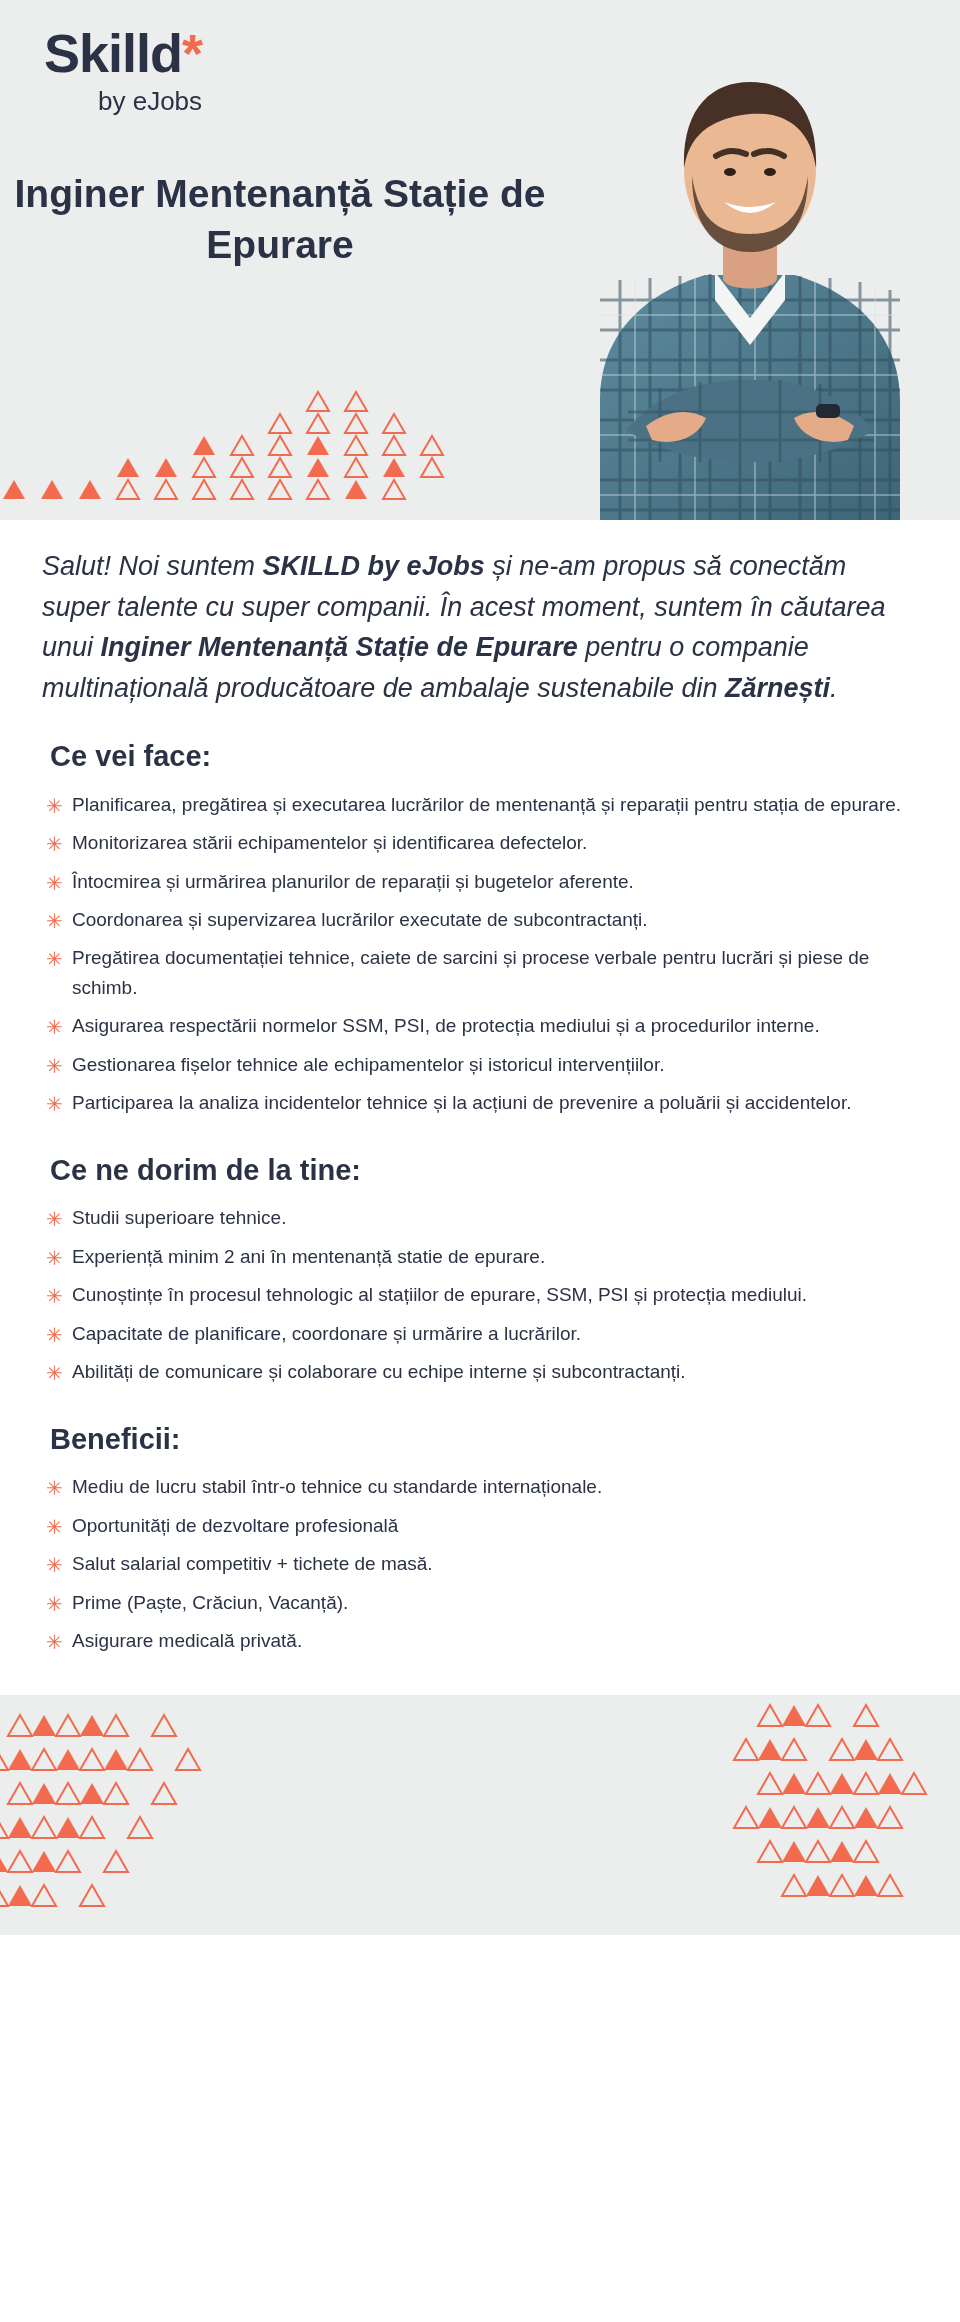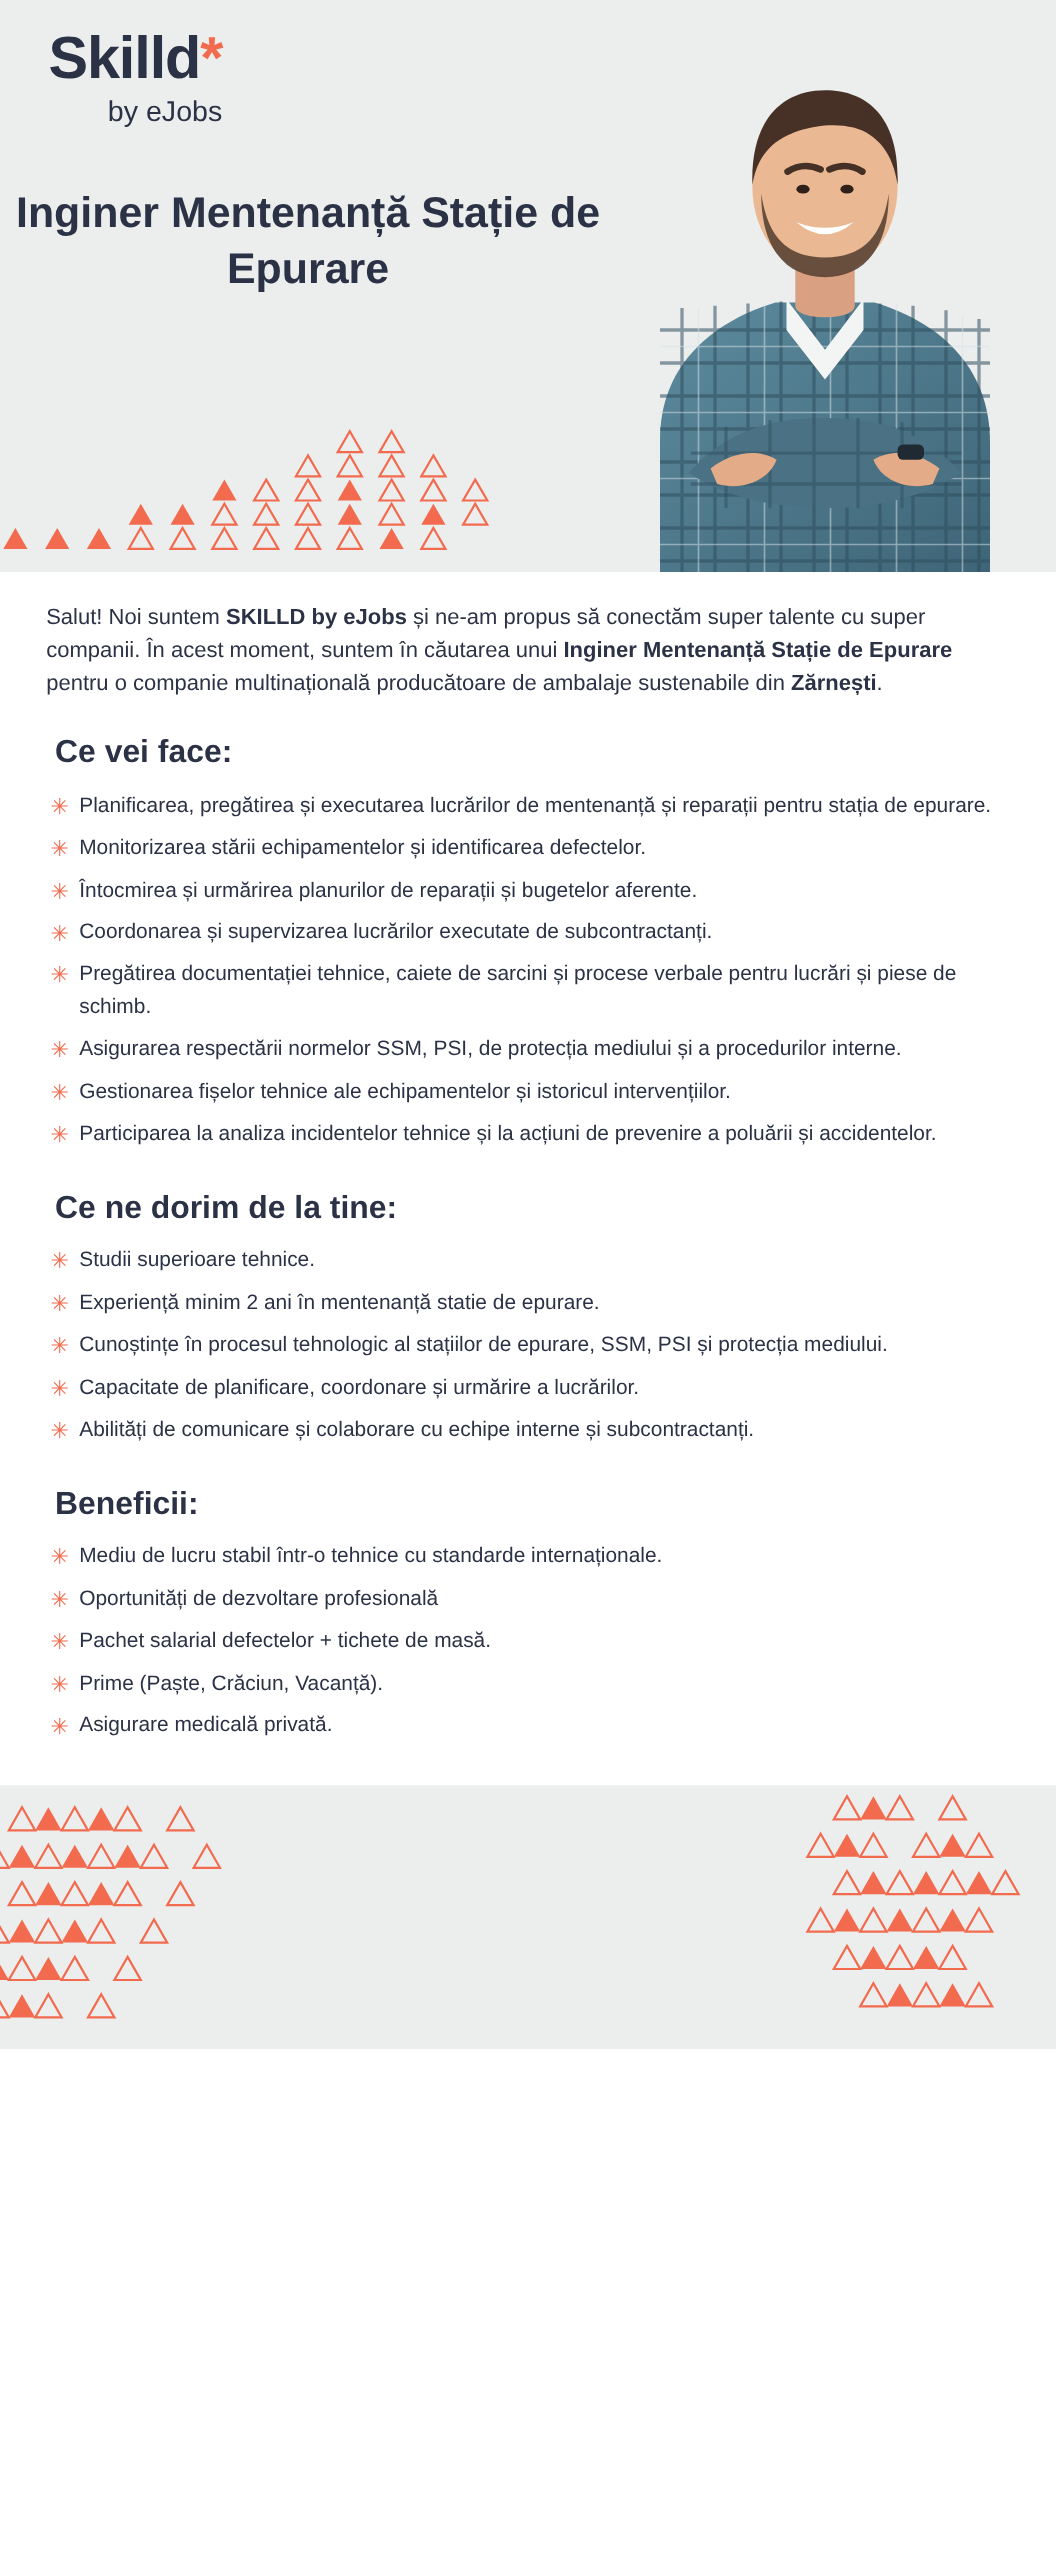--- a/index.html
+++ b/index.html
@@ -79,24 +79,25 @@
     top: 390px;
     width: 540px;
     height: 120px;
   }
 
   
   .content {
     padding: 26px 42px 10px 42px;
   }
   .intro {
-    font-size: 20px;
+    font-size: 27px;
     line-height: 1.5;
     color: #2b3245;
     margin: 0 0 30px 0;
+    font-style: italic;
   }
   .intro b { font-weight: bold; }
 
   h2.section-title {
     font-size: 29px;
     font-weight: bold;
     color: #2b3245;
     margin: 15px 0 14px 8px;
     line-height: 1.3;
   }
@@ -313,21 +314,21 @@
         <li><span class="ast">✳</span><span>Capacitate de planificare, coordonare și urmărire a lucrărilor.</span></li>
         <li><span class="ast">✳</span><span>Abilități de comunicare și colaborare cu echipe interne și subcontractanți.</span></li>
       </ul>
     </div>
 
     <div class="section tight">
       <h2 class="section-title">Beneficii:</h2>
       <ul class="bullets">
         <li><span class="ast">✳</span><span>Mediu de lucru stabil într-o tehnice cu standarde internaționale.</span></li>
         <li><span class="ast">✳</span><span>Oportunități de dezvoltare profesională</span></li>
-        <li><span class="ast">✳</span><span>Pachet salarial defectelor + tichete de masă.</span></li>
+        <li><span class="ast">✳</span><span>Salut salarial competitiv + tichete de masă.</span></li>
         <li><span class="ast">✳</span><span>Prime (Paște, Crăciun, Vacanță).</span></li>
         <li><span class="ast">✳</span><span>Asigurare medicală privată.</span></li>
       </ul>
     </div>
   </div>
 
   <div class="footer">
     <div class="footer-left">
       <svg width="330" height="230" viewBox="0 0 330 230" xmlns="http://www.w3.org/2000/svg">
         <g stroke="#f26b4e" stroke-width="2" fill="none">

